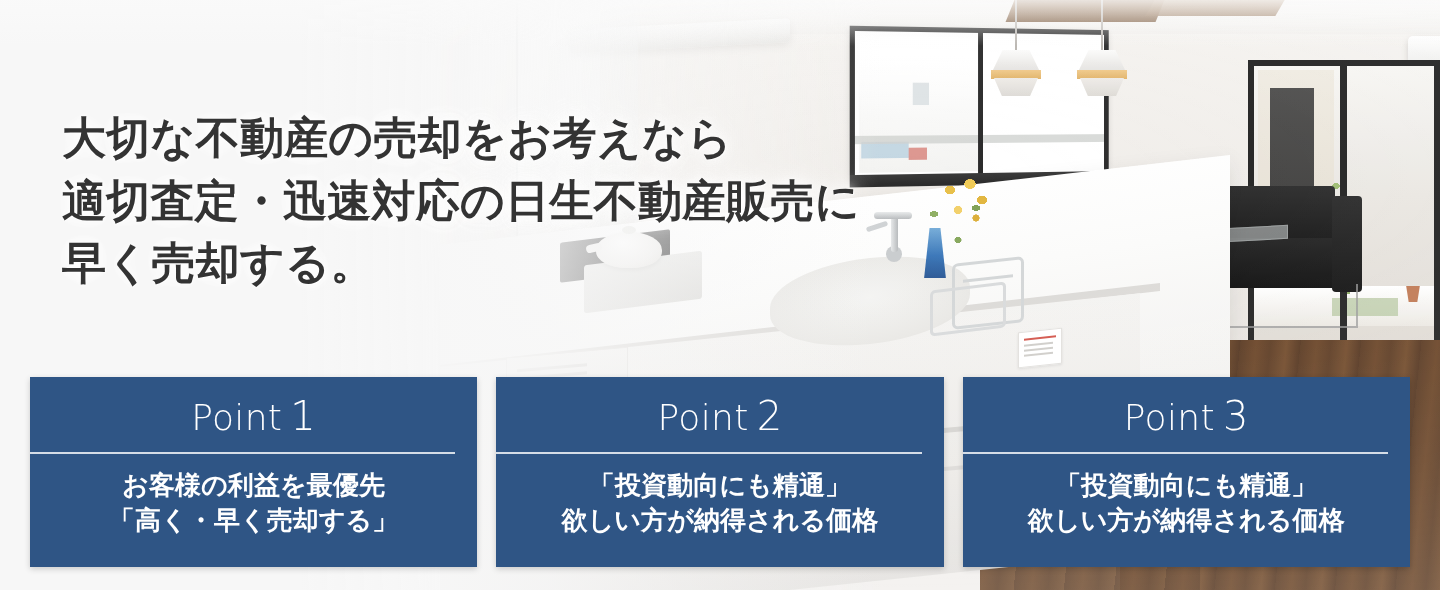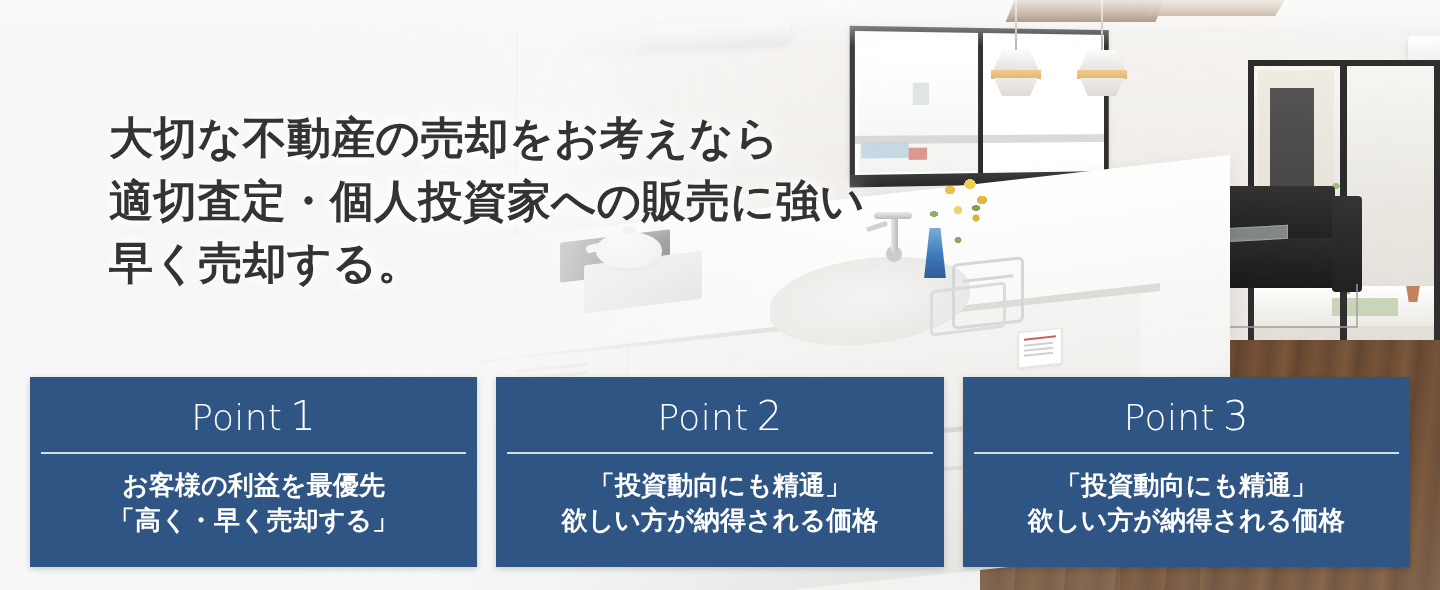--- a/index.html
+++ b/index.html
@@ -448,41 +448,39 @@
     font-size: 44px;
     font-weight: 700;
     line-height: 1.42;
     letter-spacing: .005em;
     text-shadow:
       0 0 10px rgba(255,255,255,.95),
       0 0 18px rgba(255,255,255,.85),
       0 0 26px rgba(255,255,255,.7),
       1px 1px 0 rgba(255,255,255,.6);
     white-space: nowrap;
-    margin-left: 47px;
   }
   .headline-line { display: block; }
 
   
   .points {
     position: absolute;
     left: 30px;
     top: 377px;
     width: 1380px;
     height: 190px;
     display: flex;
     gap: 19px;
   }
   .point-card {
     flex: 1 1 0;
     background: #2f5585;
     color: #ffffff;
     display: flex;
     flex-direction: column;
-    align-items: center;
     box-shadow: 0 2px 6px rgba(0,0,0,.18);
   }
   .point-title {
     font-family: "DejaVu Sans", "Liberation Sans", sans-serif;
     font-size: 36px;
     font-weight: 300;
     letter-spacing: .01em;
     line-height: 1;
     margin-top: 19px;
     text-align: center;
@@ -607,21 +605,21 @@
       <div class="vase"></div>
 
       <div class="photo-haze"></div>
     </div>
     <div class="left-fade"></div>
     <div class="top-fade"></div>
   </div>
 
   <h1 class="headline">
     <span class="headline-line">大切な不動産の売却をお考えなら</span>
-    <span class="headline-line">適切査定・個人投資家への販売に強い</span>
+    <span class="headline-line">適切査定・迅速対応の日生不動産販売に</span>
     <span class="headline-line">早く売却する。</span>
   </h1>
 
   <div class="points">
 
     <div class="point-card">
       <div class="point-title">
         <span>Point</span><span class="num">1</span>
       </div>
       <div class="point-divider"></div>

